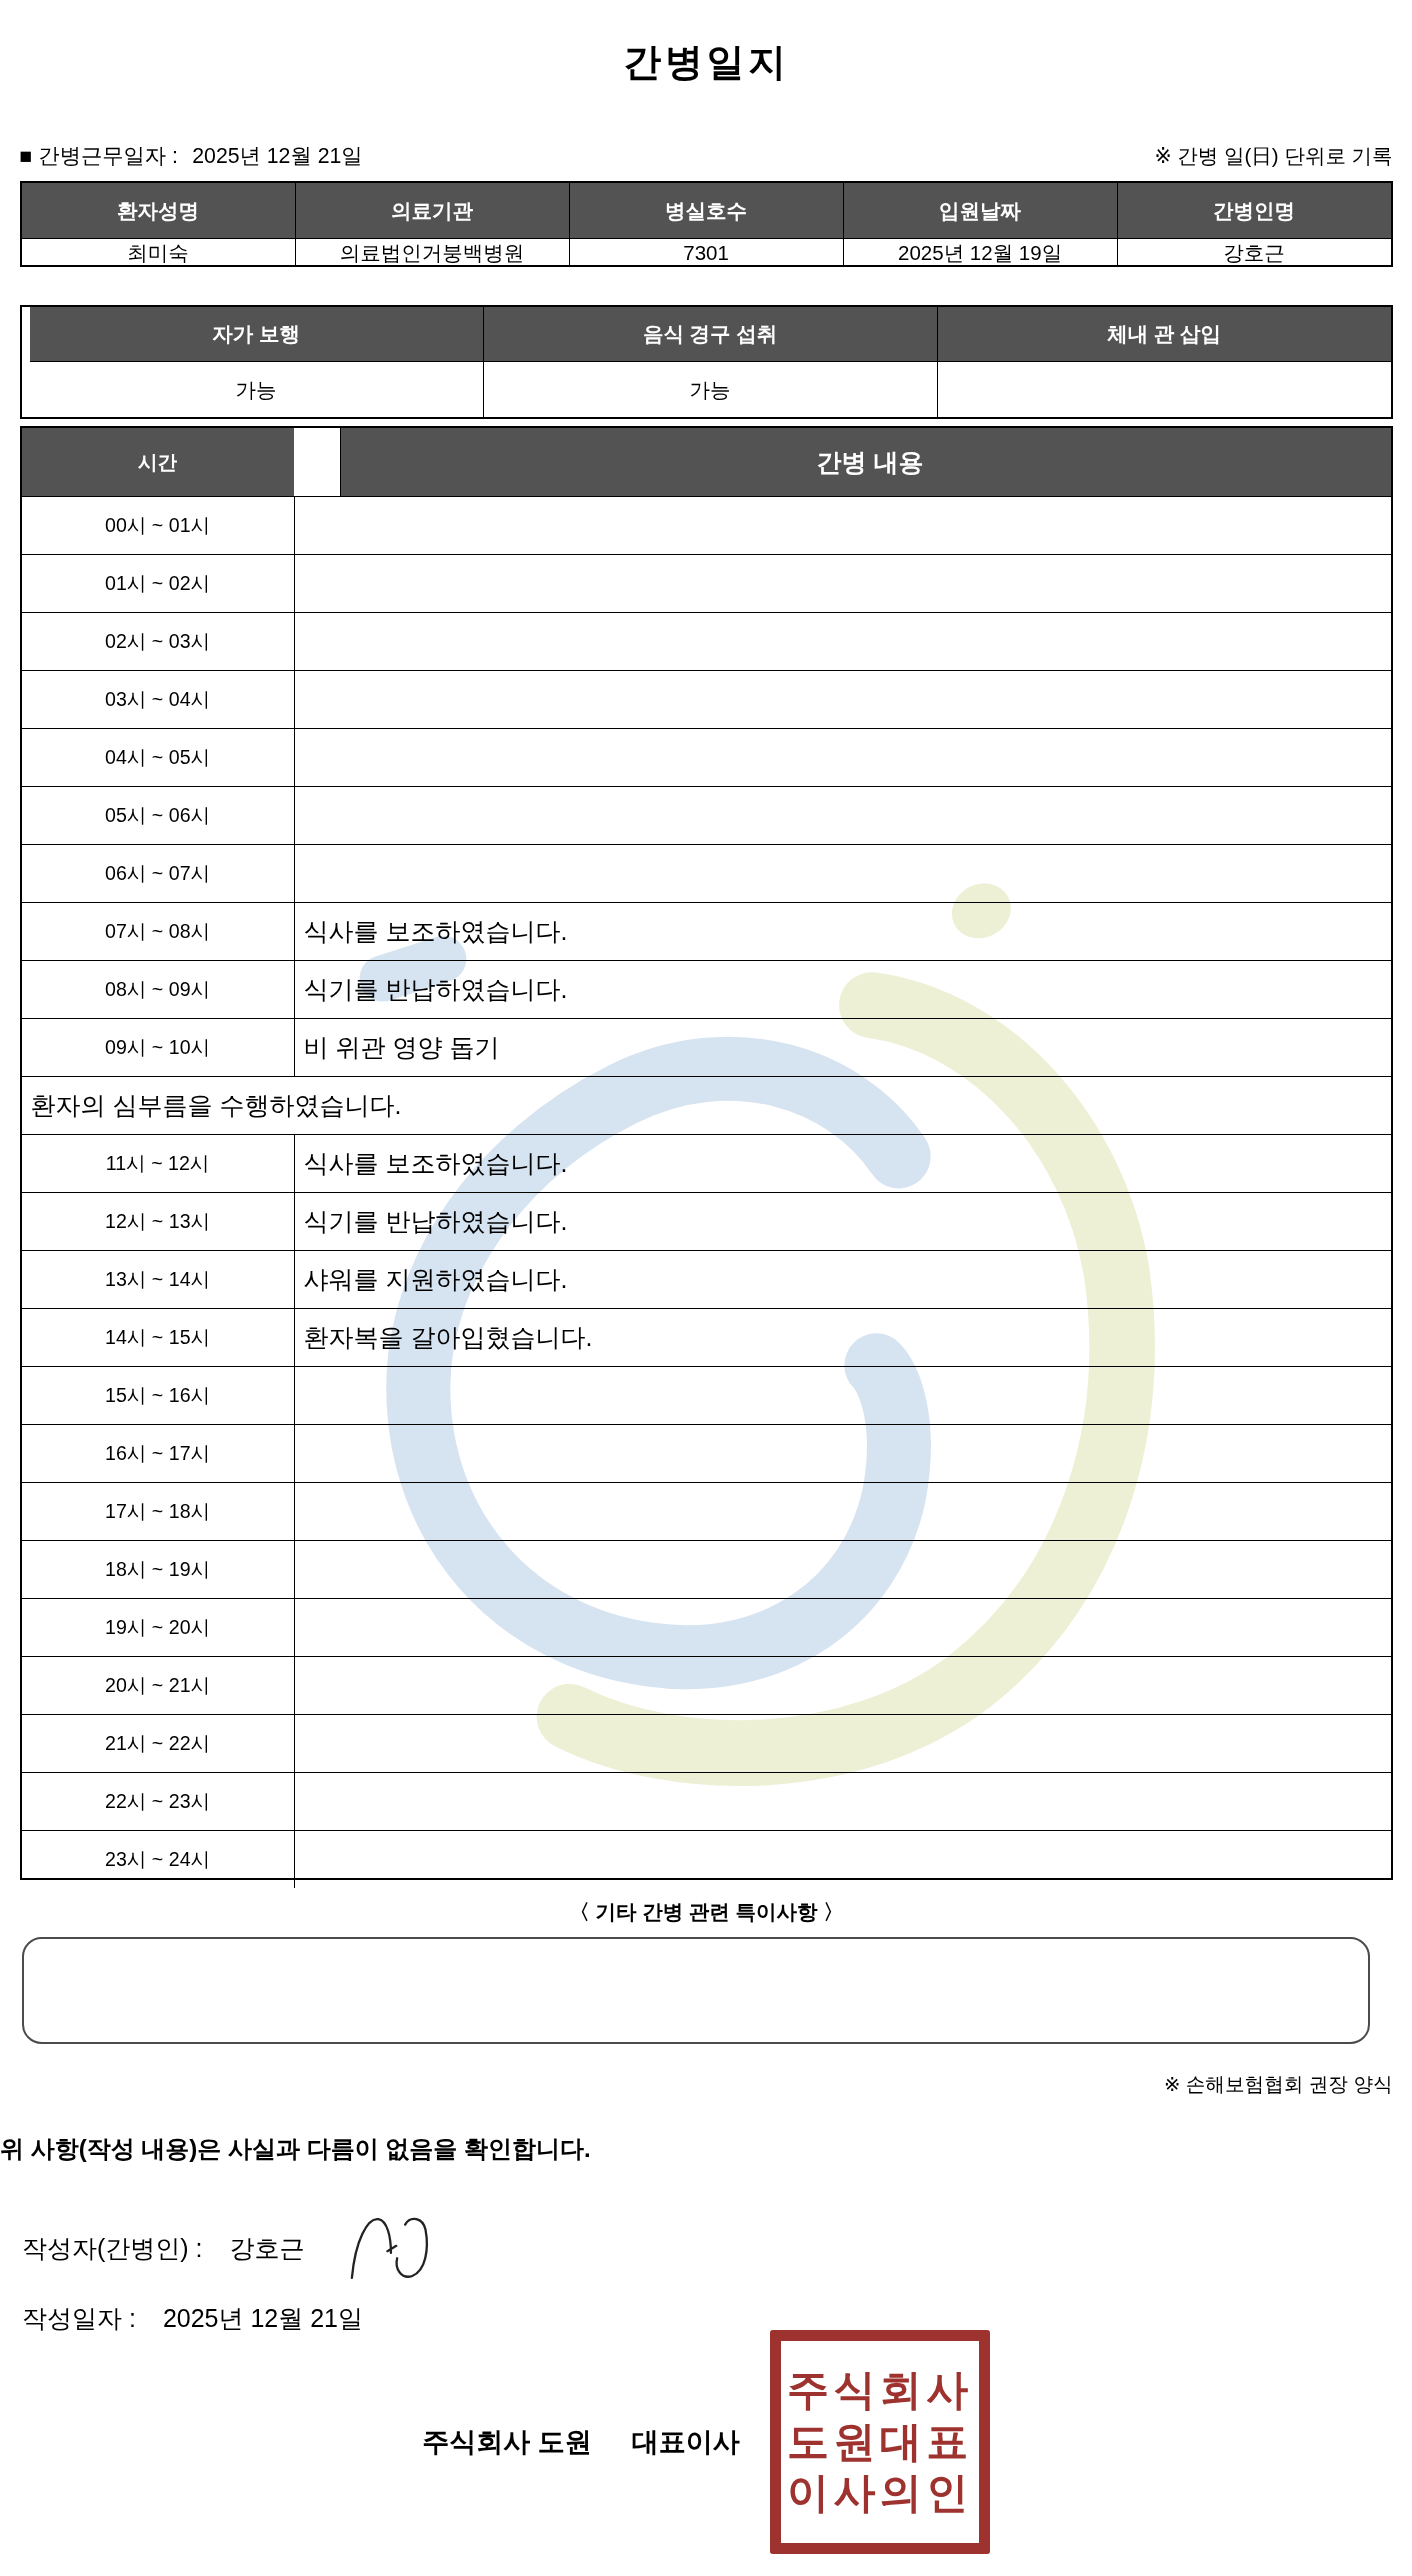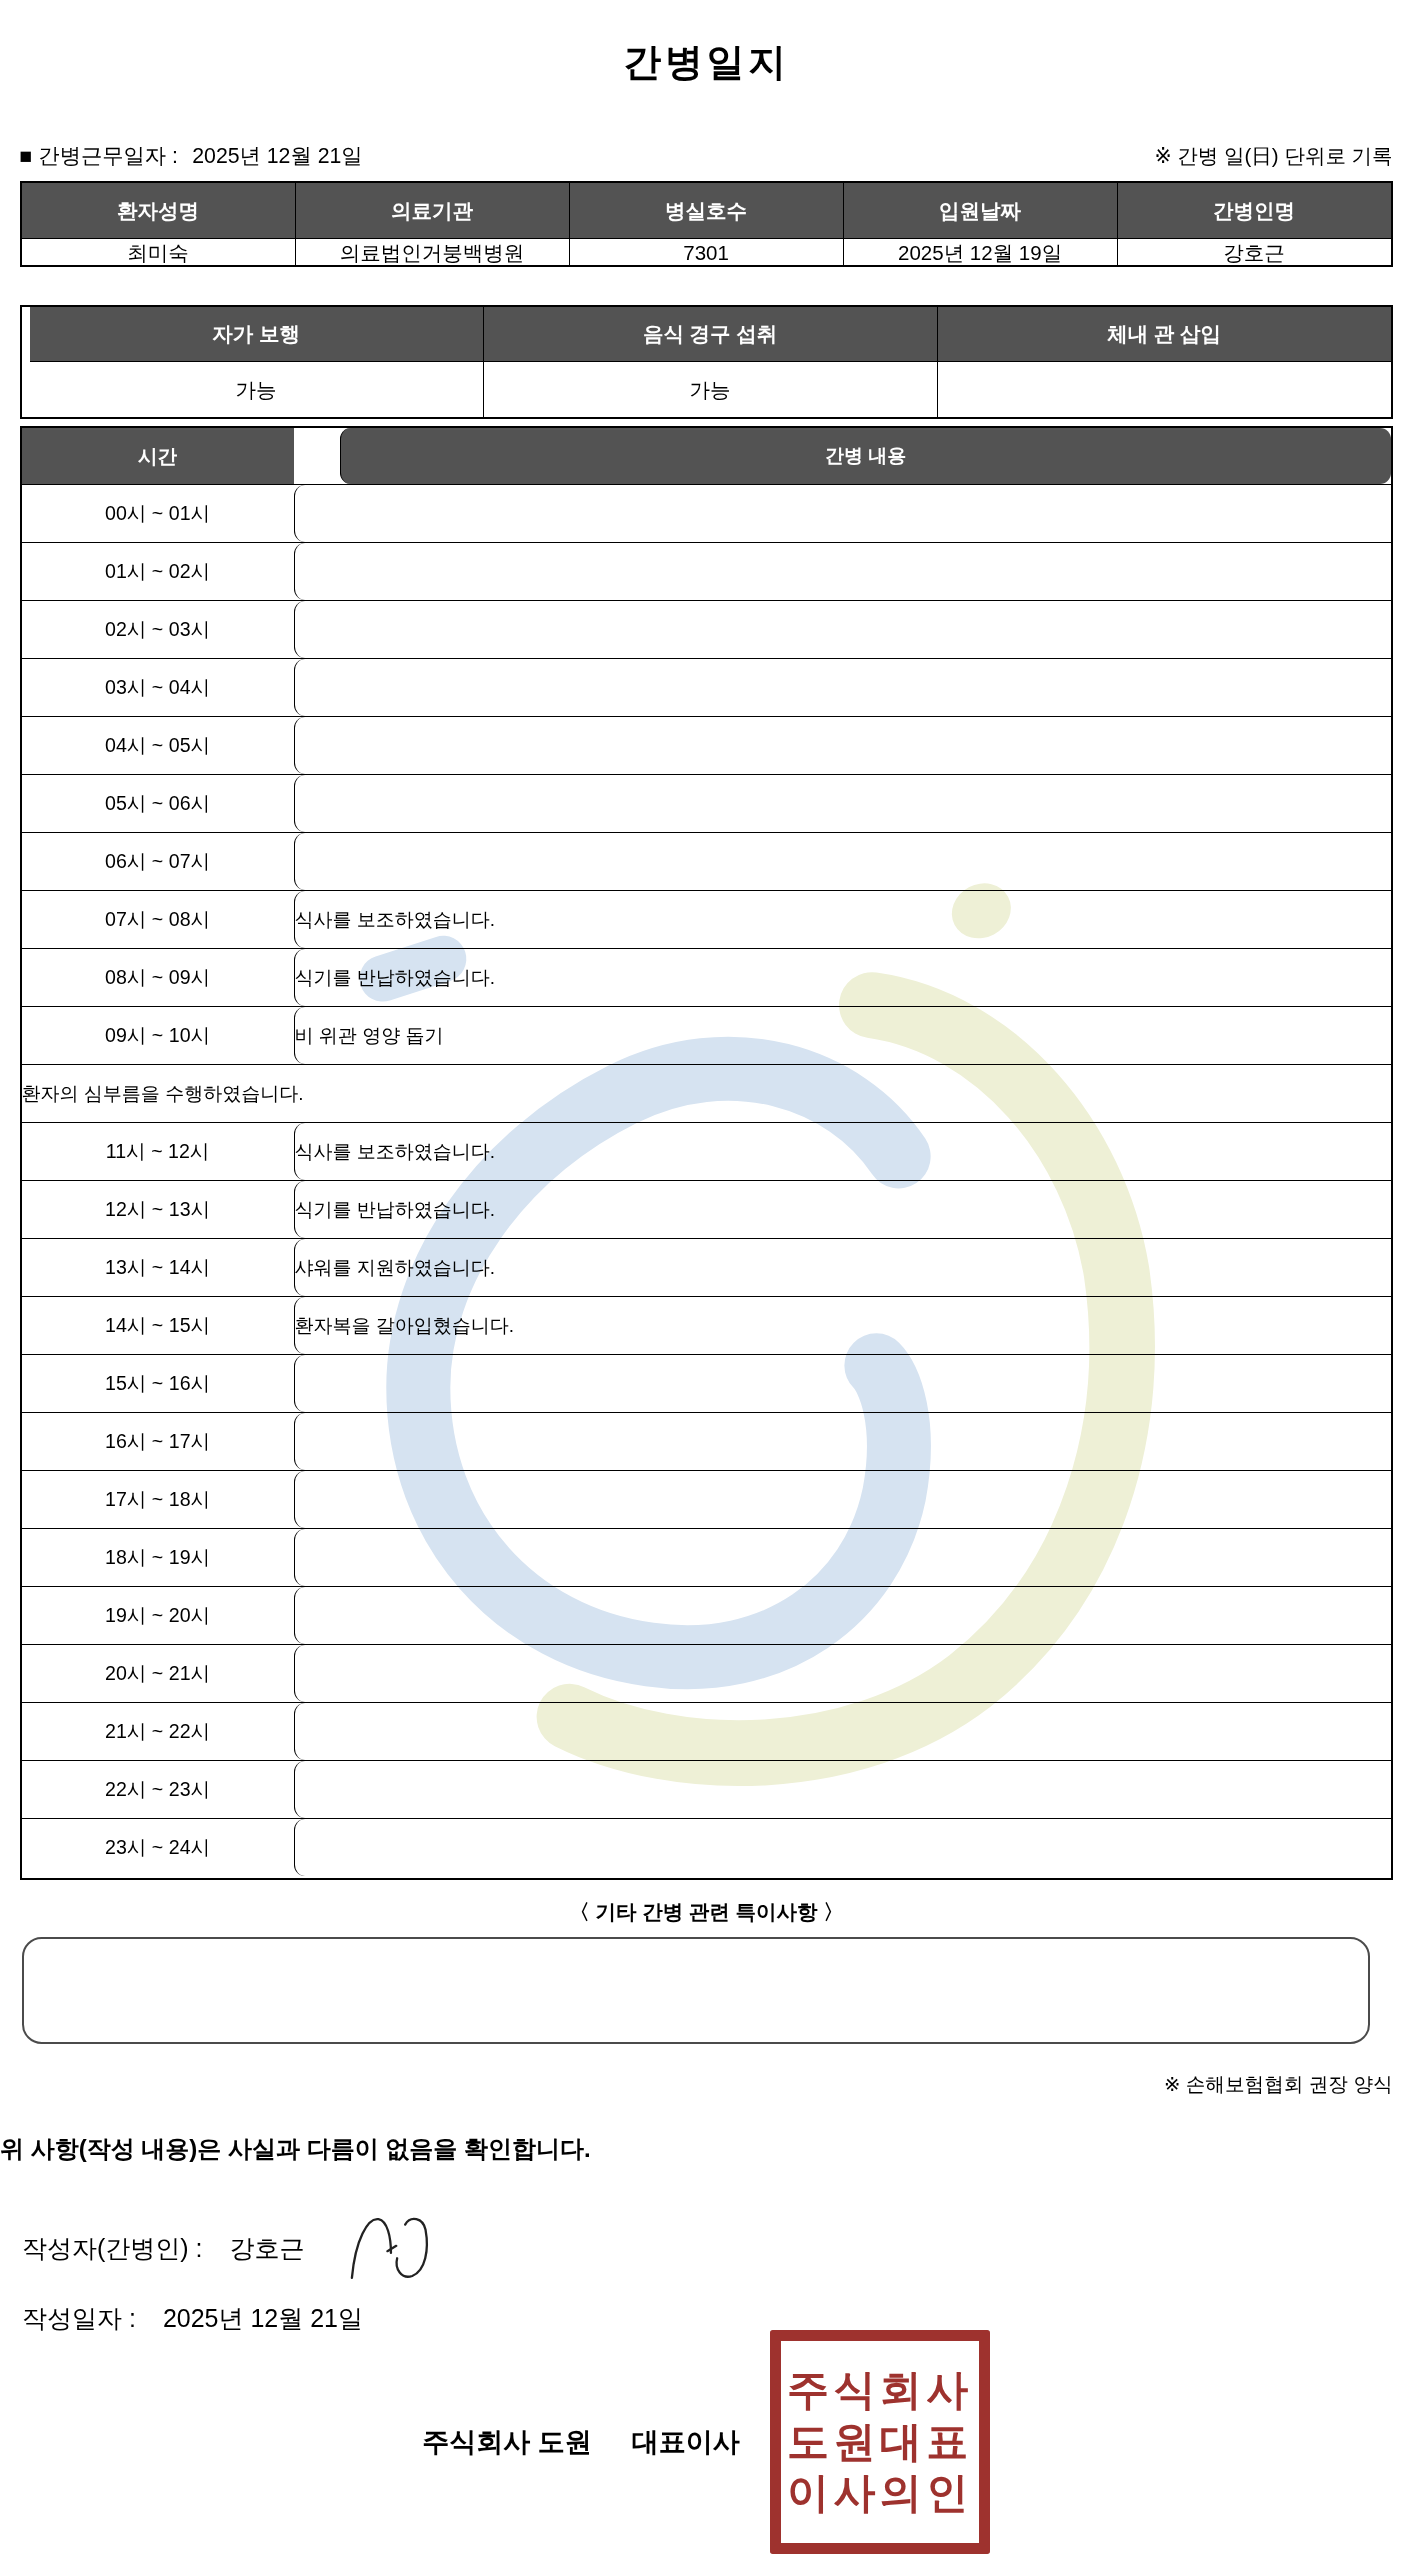--- a/index.html
+++ b/index.html
@@ -16,24 +16,24 @@
   .row{display:flex;flex:1;box-sizing:border-box;}
   .row + .row{border-top:1.8px solid #000;}
   .cell{flex:1;display:flex;align-items:center;justify-content:center;font-size:20.5px;box-sizing:border-box;}
   .cell + .cell{border-left:1.8px solid #000;}
   .hrow .cell{background:#535353;color:#fff;font-weight:bold;}
   .t1{top:181px;height:86px;}
   .t1 .hrow{height:55px;flex:none;}
   .t2{top:305px;height:114px;padding-left:8px;}
   .t2 .hrow{height:54px;flex:none;}
   .t3{top:426px;height:1454px;}
-  .t3 .hrow{height:56px;flex:none;gap:46px;}
+  .t3 .hrow{height:68px;flex:none;gap:46px;}
   .t3 .drow{height:58px;flex:none;}
   .t3 .time-cell{flex:0 0 272px;font-size:19.6px;}
-  .t3 .content-cell{justify-content:flex-start;padding-left:0;font-size:19px;border-radius:11px;}
+  .t3 .content-cell{justify-content:flex-start;padding-left:9px;font-size:25px;}
   .notes-title{top:1898px;left:0;width:100%;text-align:center;font-weight:bold;font-size:20.5px;}
   .notes-box{top:1937px;left:22px;width:1348px;height:107px;border:2.7px solid #4b4b4b;border-radius:19.6px;
              font-size:19.6px;padding:10.7px 16px;}
   .form-note{top:2071px;left:19.6px;width:1373px;text-align:right;font-size:19.6px;}
   .statement{top:2133px;left:0;width:100%;text-align:left;font-weight:bold;font-size:24px;}
   .writer-row{top:2213px;left:22px;display:flex;align-items:center;font-size:25px;height:71px;}
   .writer-row .name{margin-left:27px;}
   .sig{margin-left:43px;}
   .date-row{top:2302px;left:22px;display:flex;align-items:center;font-size:25px;}
   .date-row .val{margin-left:27px;}

